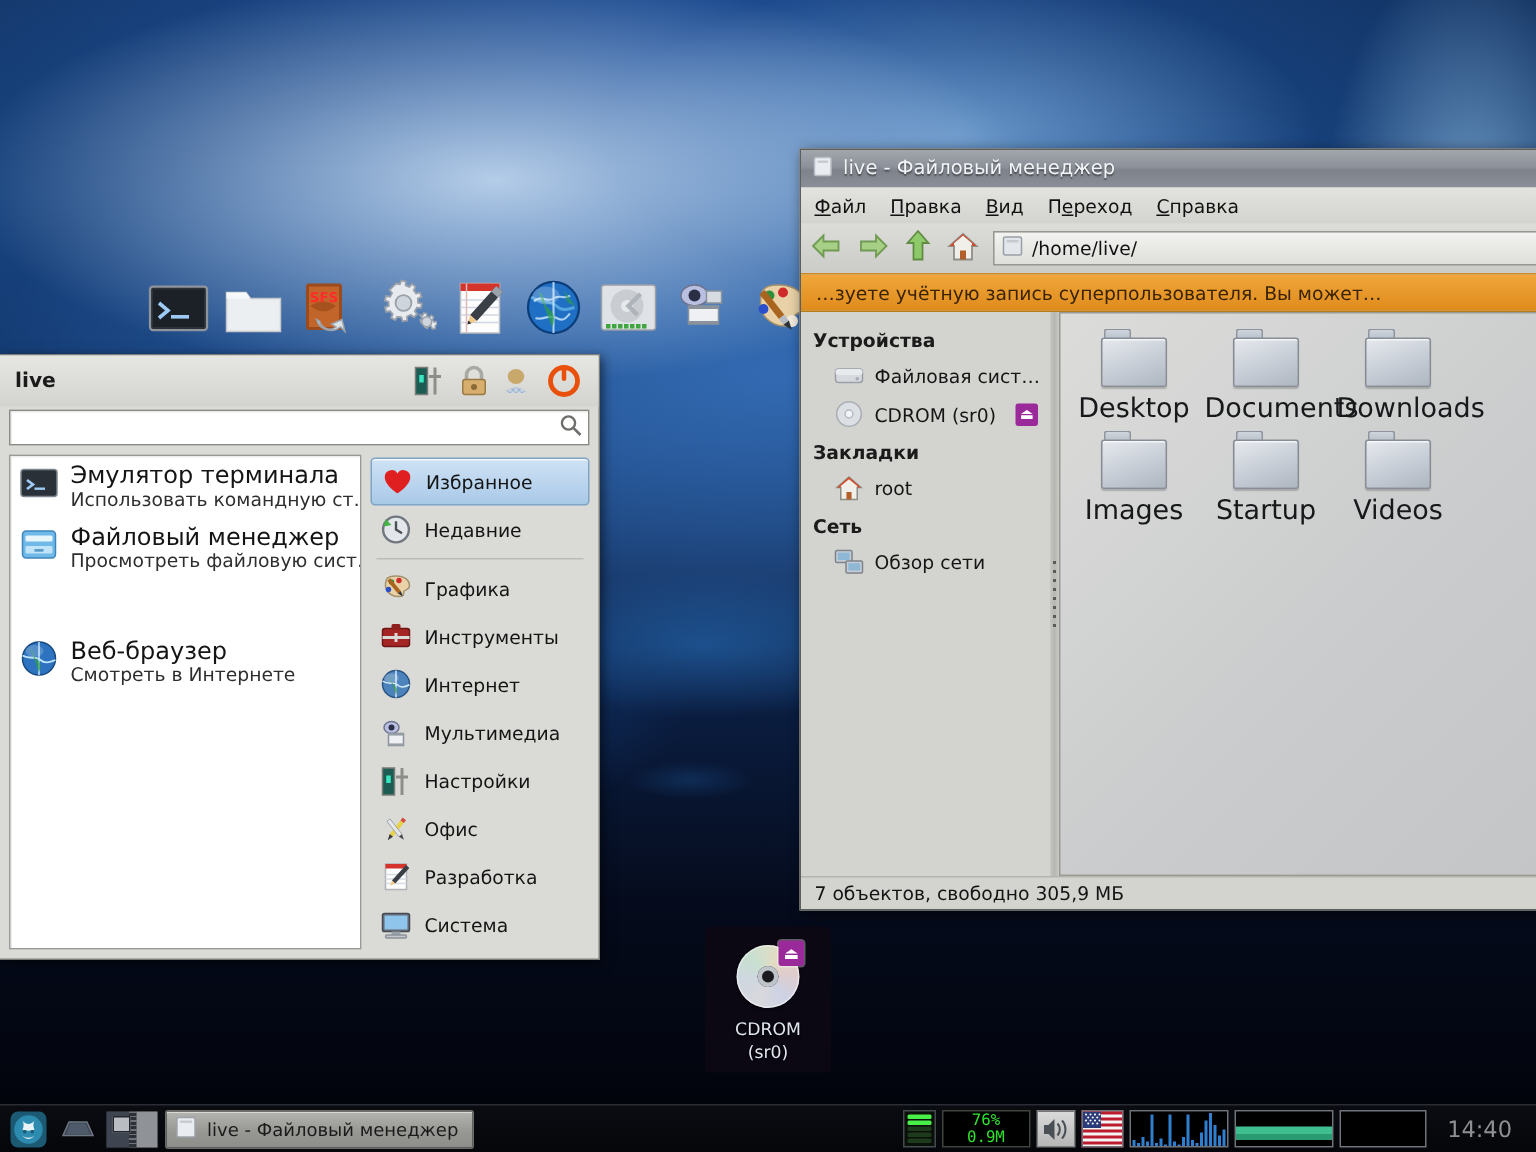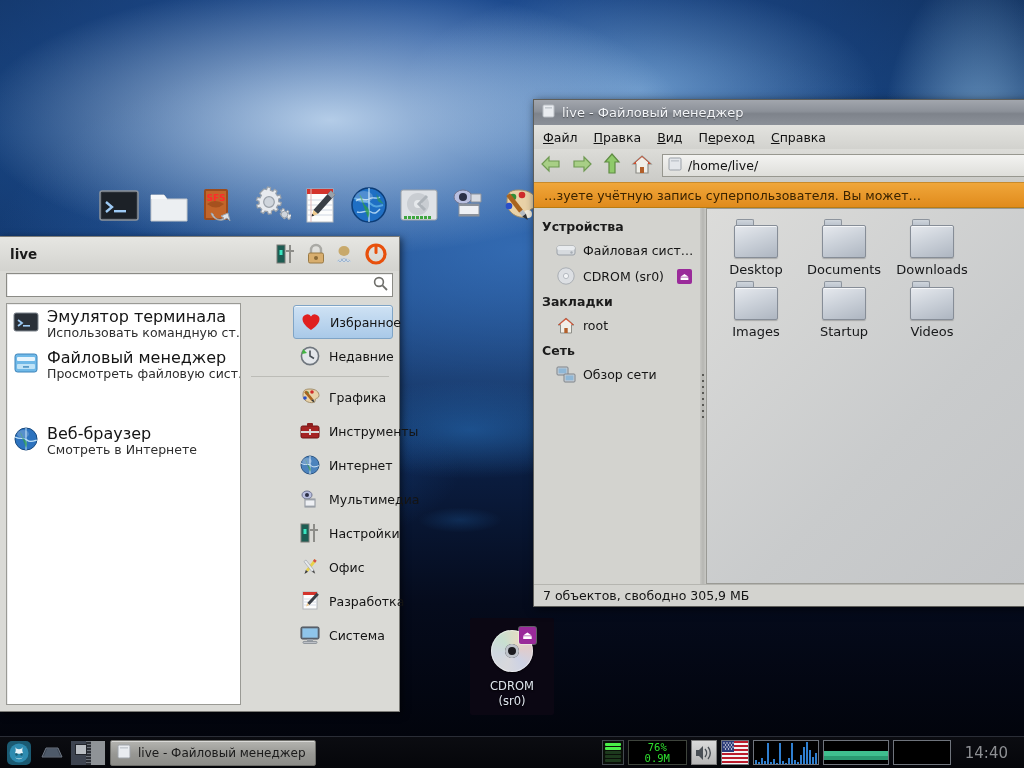--- a/index.html
+++ b/index.html
@@ -63,21 +63,21 @@
     position:absolute; left:93px; top:182px; height:48px;
     display:flex; align-items:center; gap:6px;
     padding:2px 4px;
     background: linear-gradient(180deg, rgba(40,44,52,.0) 0%, rgba(30,34,42,.0) 100%);
   }
   .dock-ico { width:44px; height:44px; position:relative; }
   .dock-ico svg, .dock-ico .glyph { display:block; }
 
   
   #appmenu {
-    position:absolute; left:0; top:236px; width:400px; height:476px;
+    position:absolute; left:0; top:236px; width:400px; height:404px;
     background:#dadad6;
     border:1px solid #7c7c78; border-left:none;
     box-shadow: 2px 2px 7px rgba(0,0,0,.55);
     display:flex; flex-direction:column;
     font-size:12.5px;
   }
   #menu-head {
     height:34px; display:flex; align-items:center; padding:0 8px 0 10px;
     background: linear-gradient(180deg,#e6e6e2,#d3d3cf);
   }
@@ -100,21 +100,20 @@
   }
   .app-row { display:flex; gap:8px; padding:5px 6px 4px 6px; align-items:flex-start; }
   .app-row .ai { width:26px; height:26px; flex:none; }
   .app-row .txt { min-width:0; }
   .app-row .t1 { font-weight:normal; color:#141414; font-size:16px; line-height:15px;}
   .app-row .t2 { color:#2e2e2e; font-size:12.5px; line-height:16px; white-space:nowrap; overflow:hidden; text-overflow:ellipsis; max-width:200px;}
   #cat-list { width:146px; flex:none; display:flex; flex-direction:column; padding-top:2px; }
   .cat-row {
     display:flex; align-items:center; gap:8px; height:34px; padding:0 6px; color:#141414;
     font-size:12.5px;
-    margin-left:46px;
   }
   .cat-row.active{
     background: linear-gradient(180deg,#cfe2f4,#a9c9e8);
     border:1px solid #7fa4c6; border-radius:3px;
     box-shadow: inset 0 1px 0 rgba(255,255,255,.75);
   }
   .cat-sep{ height:1px; background:#bcbcb7; margin:3px 4px; }
   .cat-row .ci{ width:22px; height:22px; flex:none; display:block;}
 
   
@@ -162,21 +161,21 @@
   .eject{ width:15px; height:15px; background:#9a2a9a; color:#fff; font-size:10px; line-height:15px;
           text-align:center; border-radius:2px; flex:none; margin-right:4px;}
   #splitter{ width:6px; flex:none; background:linear-gradient(90deg,#c6c6c2,#b6b6b2,#c8c8c4); position:relative;}
   #splitter .grip{ position:absolute; left:2px; top:50%; margin-top:-22px; width:2px; height:44px;
     background: repeating-linear-gradient(180deg,#5a5a56 0 2px, transparent 2px 6px);}
   #files{
     flex:1; background:linear-gradient(135deg,#dcdcda,#c9cbcc 60%,#c3c5c7);
     border:1px solid #9a9a95; margin:0; padding:10px 4px 4px 8px;
     display:flex; flex-wrap:wrap; align-content:flex-start; gap:4px 6px; overflow:hidden;
   }
-  .file-item{ width:82px; text-align:center; color:#17181a; font-size:13px;}
+  .file-item{ width:82px; text-align:center; color:#17181a; font-size:18px;}
   .folder{ width:48px; height:40px; margin:0 auto 3px; position:relative; }
   .folder .tab{ position:absolute; left:4px; top:0; width:18px; height:7px; border-radius:2px 2px 0 0;
     background:linear-gradient(180deg,#cfd5dc,#b9c1cb); border:1px solid #8d949d; border-bottom:none;}
   .folder .body{ position:absolute; left:2px; top:6px; width:44px; height:33px; border-radius:2px;
     background:linear-gradient(160deg,#e6e9ee 0%,#ccd2da 45%,#aeb6c1 100%);
     border:1px solid #868d97; box-shadow: inset 0 1px 0 rgba(255,255,255,.7), 0 1px 1px rgba(0,0,0,.2);}
   #statusbar{
     height:22px; display:flex; align-items:center; padding-left:9px; color:#141414;
     background:#d3d3cf; border-top:1px solid #b5b5b0;
   }

